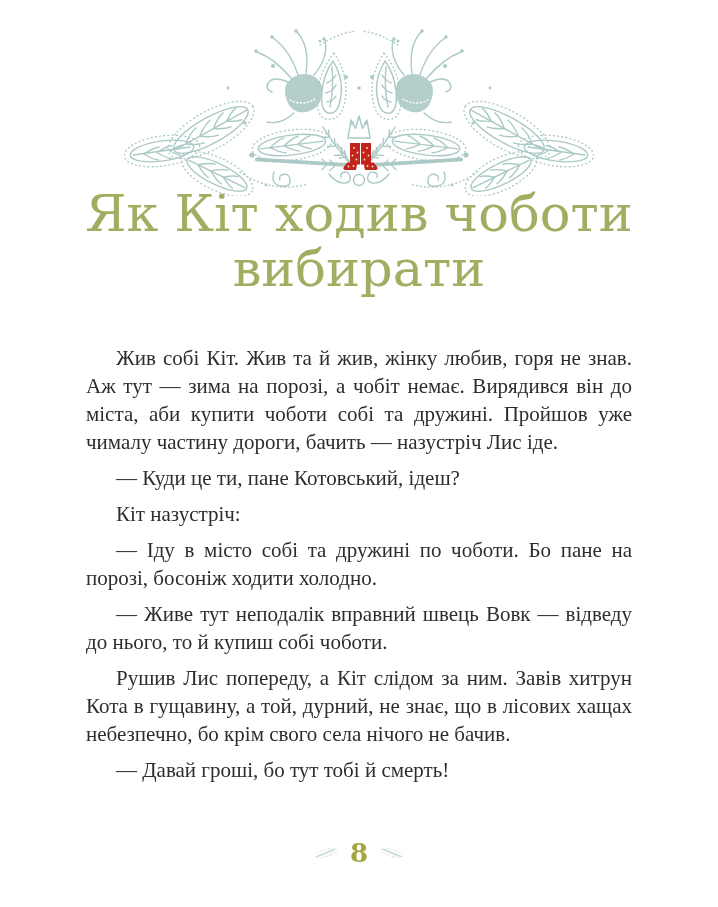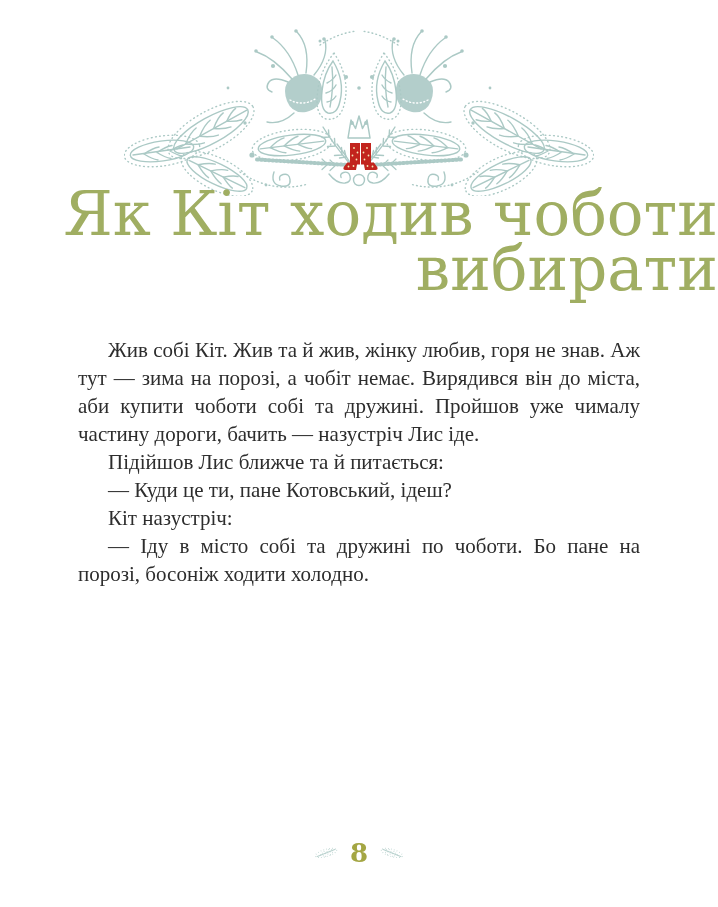--- a/index.html
+++ b/index.html
@@ -19,40 +19,40 @@
     font-family:"Liberation Serif", serif;
   }
   .ornament{
     position:absolute;
     top:24px;left:124px;
   }
   .title{
     position:absolute;
     top:186px;left:0;
     width:718px;
-    text-align:right;
+    text-align:center;
     font-family:"DejaVu Serif", serif;
     font-weight:500;
-    font-size:61px;
+    font-size:51px;
     line-height:55px;
     color:var(--green);
     letter-spacing:0px;
   }
   .story{
     position:absolute;
     top:336px;left:78px;
     width:562px;
     font-size:21px;
     line-height:28px;
     color:var(--ink);
     text-align:justify;
     hyphens:auto;
   }
   .story p{
-    margin:0;
+    margin:8px;
     text-indent:30px;
   }
   .footer{
     position:absolute;
     top:840px;left:0;
     width:718px;
     display:flex;
     align-items:center;
     justify-content:center;
     gap:9px;
@@ -169,24 +169,26 @@
     <circle cx="235" cy="64" r="1.8" fill="#abc9c5"></circle>
   </svg>
 
   <div class="title">
     <div>Як Кіт ходив чоботи</div>
     <div>вибирати</div>
   </div>
 
   <div class="story">
     <p>Жив собі Кіт. Жив та й жив, жінку любив, горя не знав. Аж тут — зима на порозі, а чобіт немає. Вирядився він до міста, аби купити чоботи собі та дружині. Пройшов уже чималу частину дороги, бачить — назустріч Лис іде.</p>
-    <p>Підійшов Лис ближче та й питається:</p>
     <p>— Куди це ти, пане Котовський, ідеш?</p>
     <p>Кіт назустріч:</p>
     <p>— Іду в місто собі та дружині по чоботи. Бо пане на порозі, босоніж ходити холодно.</p>
+    <p>— Живе тут неподалік вправний швець Вовк — відведу до нього, то й купиш собі чоботи.</p>
+    <p>Рушив Лис попереду, а Кіт слідом за ним. Завів хитрун Кота в гущавину, а той, дурний, не знає, що в лісових хащах небезпечно, бо крім свого села нічого не бачив.</p>
+    <p>— Давай гроші, бо тут тобі й смерть!</p>
   </div>
 
   <div class="footer">
     <svg class="leaf-left" width="30" height="20" viewBox="0 0 30 20" aria-hidden="true">
       <g stroke="#b9d2ce" fill="none" stroke-width="1.1" transform="rotate(-16 15 10)">
         <ellipse cx="15" cy="10" rx="11" ry="3.6" stroke-dasharray="0.7 2.2"></ellipse>
         <path d="M5 11 L25 9"></path>
         <path d="M9 10.6 l5 -3 M9 10.6 l5 2.6 M14 10.2 l5 -3 M14 10.2 l5 2.6 M19 9.8 l4 -2.6 M19 9.8 l4 2.2" stroke-dasharray="0.7 1.8"></path>
       </g>
     </svg>

